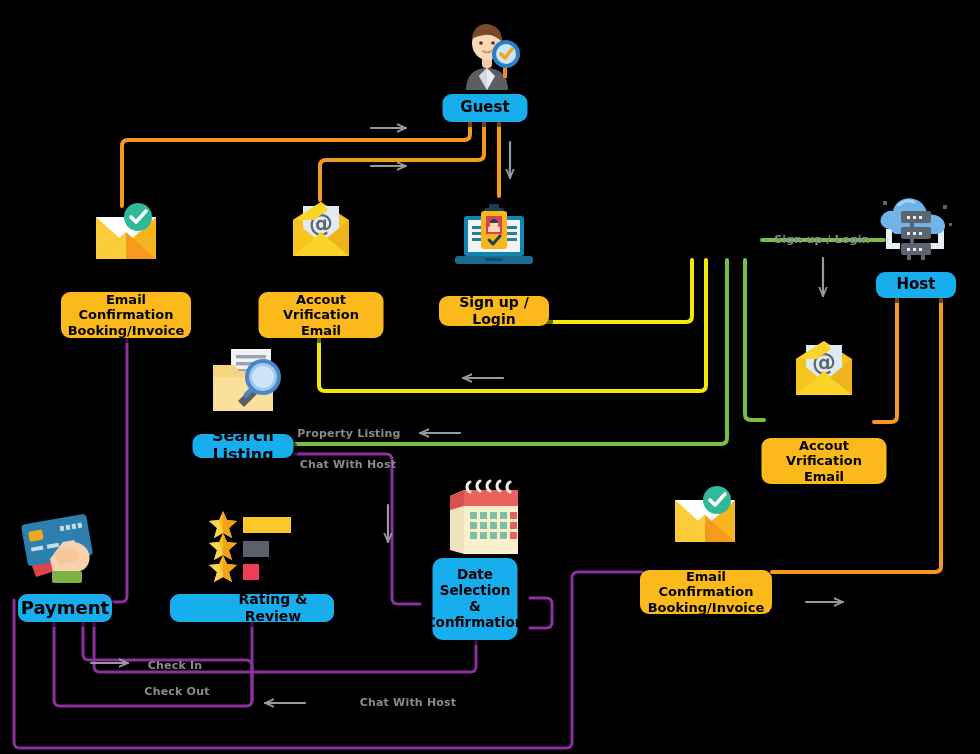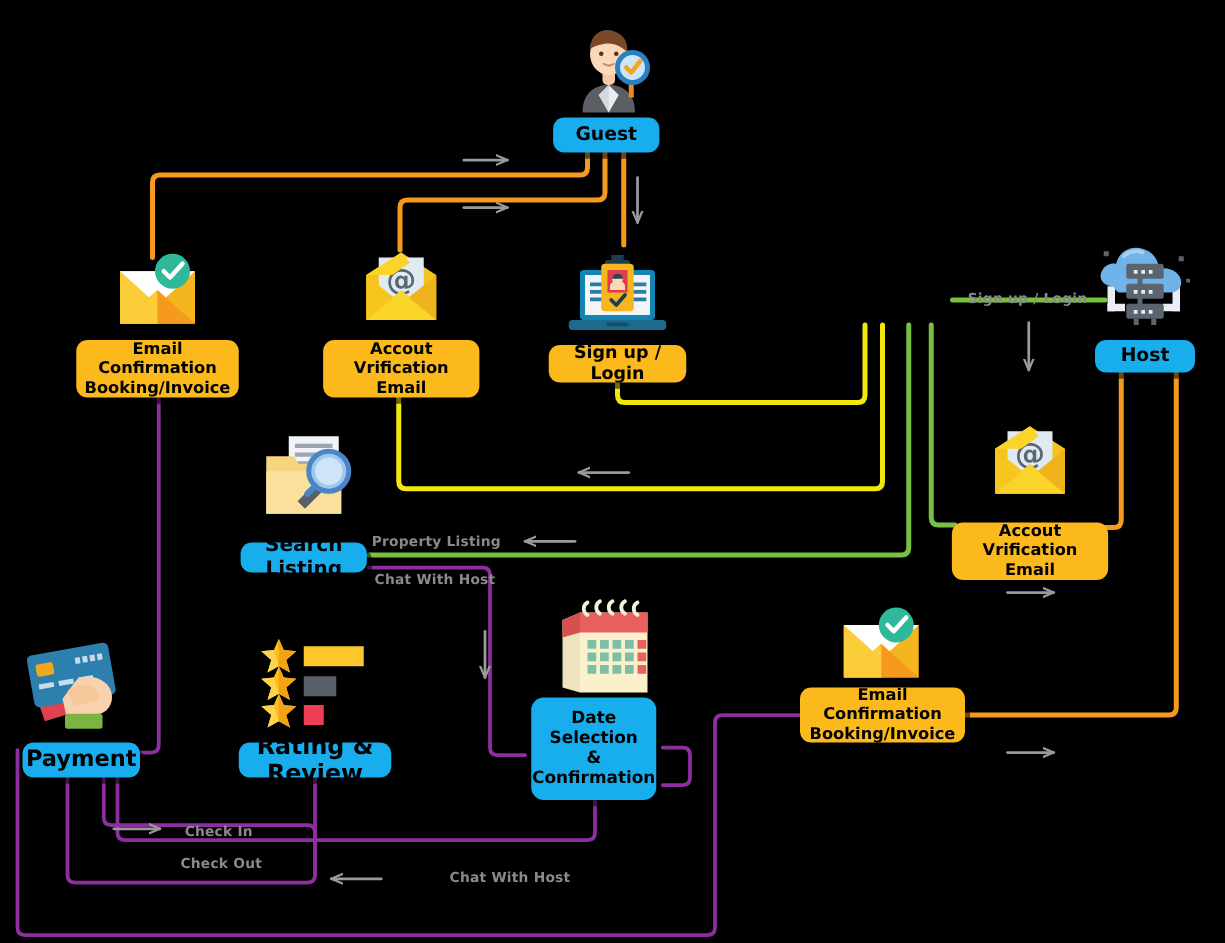--- a/index.html
+++ b/index.html
@@ -8,21 +8,21 @@
   svg.wires{position:absolute;left:0;top:0;width:980px;height:754px;}
   .pill{
     position:absolute;transform:translate(-50%,0);
     border-radius:9px;color:#000000;text-align:center;
     font-family:"DejaVu Sans",sans-serif;font-weight:bold;
     line-height:1.18;white-space:pre-line;
     box-shadow:4px 5px 0 rgba(0,0,0,0.55);
     display:flex;align-items:center;justify-content:center;
   }
   .pill.blue{background:#18AEEE;}
-  .pill.amber{background:#FBB91C;}
+  .pill.amber{background:#FBB91C;margin-top:20px;}
   .pill.rect{border-radius:10px;}
 
   .edge-label{
     position:absolute;transform:translate(-50%,-50%);
     color:#8a8a8a;font-size:11px;font-weight:bold;
     font-family:"DejaVu Sans",sans-serif;white-space:nowrap;
     letter-spacing:.2px;
   }
   .ic{position:absolute;transform:translate(-50%,-50%);}
 </style>
@@ -341,25 +341,25 @@
   </div>
 
   <div class="pill blue" style="left:243px;top:434px;width:101px;height:24px;font-size:16px;">
     <span>Search Listing</span>
   </div>
 
   <div class="pill blue" style="left:65px;top:594px;width:94px;height:28px;font-size:18px;">
     <span>Payment</span>
   </div>
 
-  <div class="pill blue" style="left:252px;top:594px;width:122px;height:28px;font-size:19px;">
+  <div class="pill blue" style="left:252px;top:594px;width:122px;height:28px;font-size:14px;padding-left:42px;">
     <span>Rating &amp; Review</span>
   </div>
 
-  <div class="pill blue rect" style="left:475px;top:558px;width:100px;height:82px;font-size:13.5px;">
+  <div class="pill blue rect" style="left:475px;top:558px;width:85px;height:82px;font-size:13.5px;">
     <span>Date Selection
 &amp;
 Confirmation</span>
   </div>
 
   <div class="pill amber" style="left:706px;top:550px;width:132px;height:44px;font-size:13px;">
     <span>Email Confirmation
 Booking/Invoice</span>
   </div>
 

